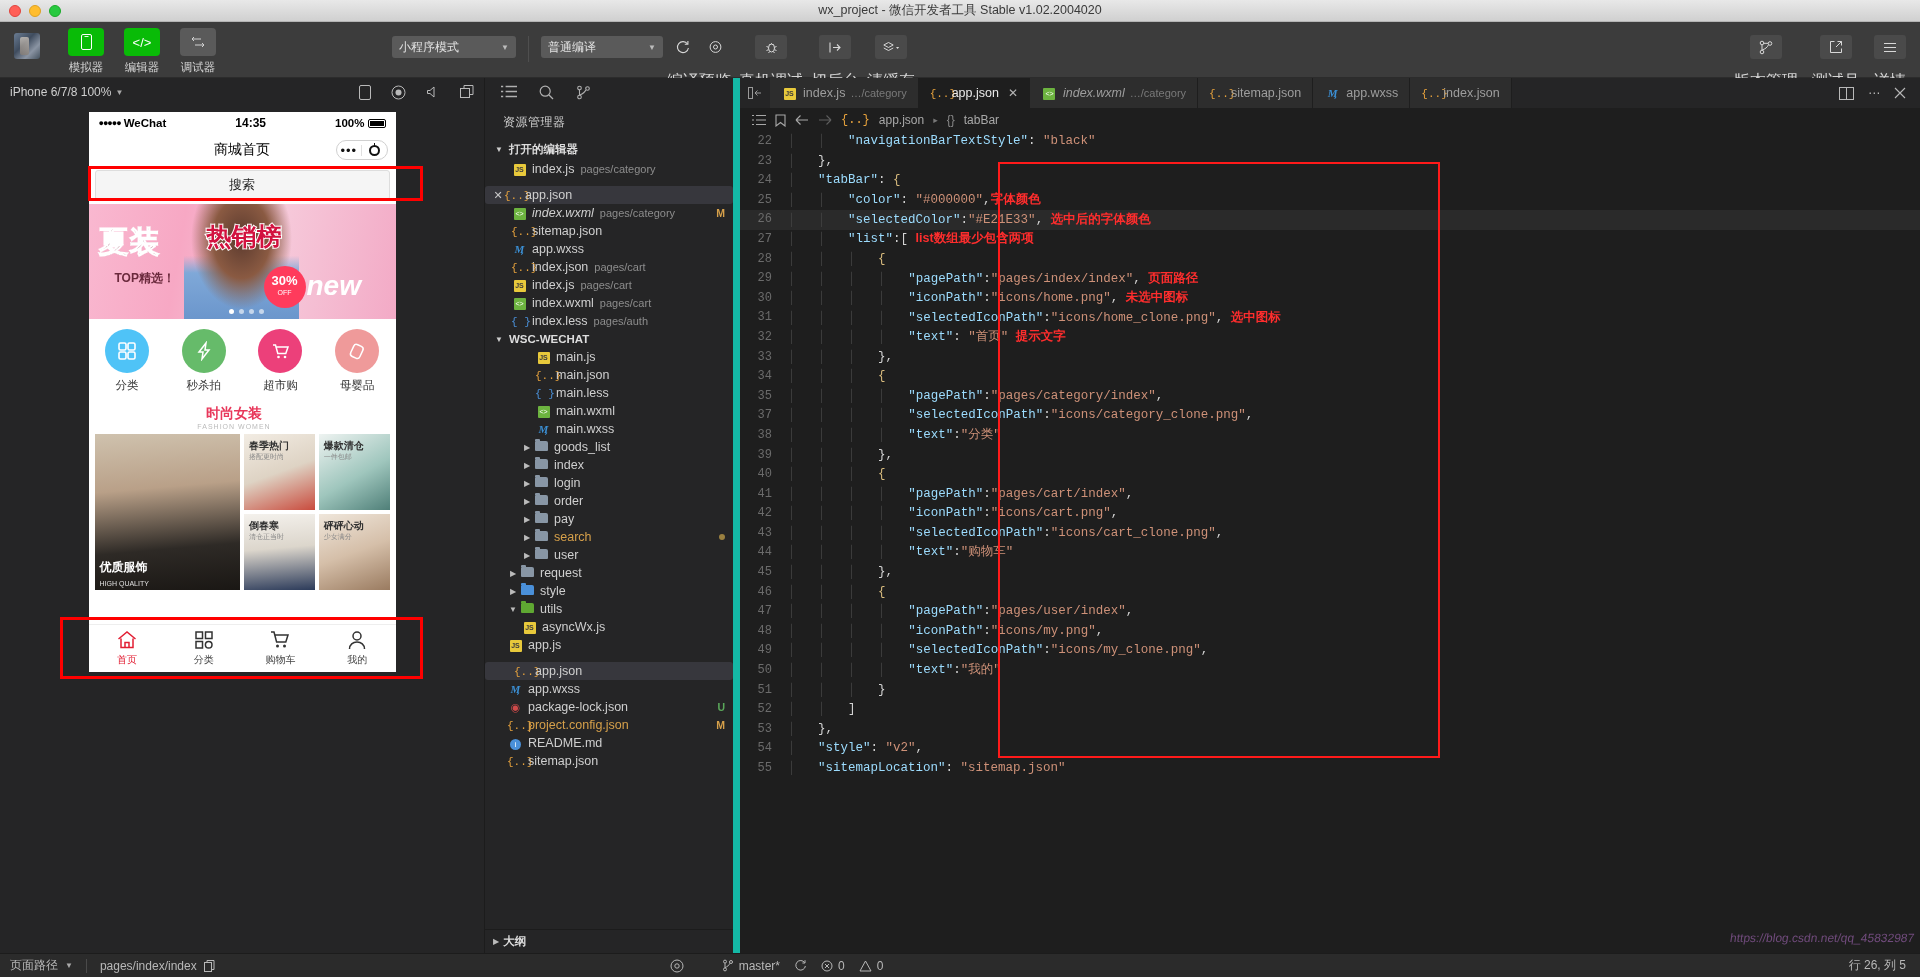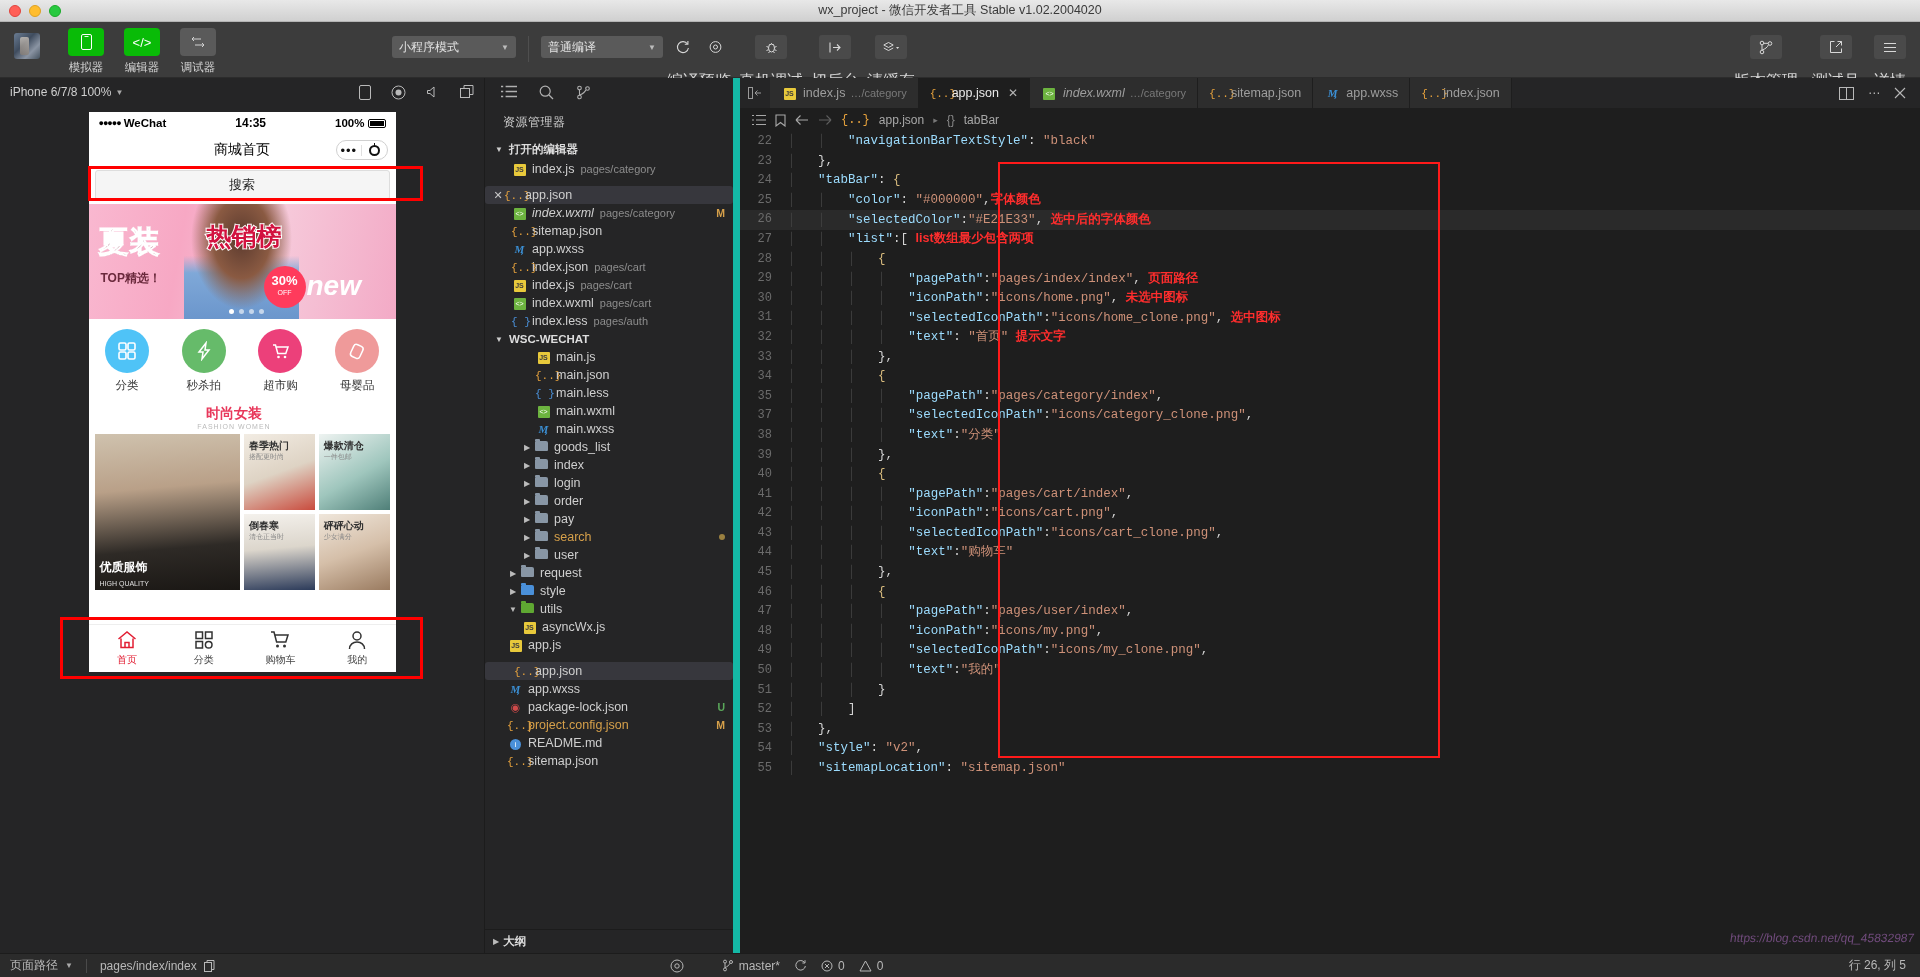--- a/index.html
+++ b/index.html
@@ -86,21 +86,21 @@
   .cap .ring{width:11px;height:11px;border:2px solid #111;border-radius:50%;position:relative;}
   .cap .ring:after{content:"";position:absolute;left:3px;top:-4px;width:1.5px;height:4px;background:#111;}
   .searchbar{height:30px;margin:4px 6px;border:1px solid #ddd;background:#f5f5f5;border-radius:3px;
     display:flex;align-items:center;justify-content:center;font-size:13px;color:#222;}
   .banner{height:115px;position:relative;overflow:hidden;
     background:linear-gradient(100deg,#f9b8d0 0%,#f7a8c4 30%,#f6c9da 60%,#f3aac6 100%);}
   .bn-t1{position:absolute;left:10px;top:18px;font-size:30px;font-weight:bold;color:#7b1f3a;
     -webkit-text-stroke:1px #fff;letter-spacing:1px;}
   .bn-t2{position:absolute;left:118px;top:16px;font-size:25px;font-weight:bold;color:#d2123f;
     -webkit-text-stroke:2px #fff;paint-order:stroke;}
-  .bn-t3{position:absolute;left:12px;top:66px;font-size:12px;color:#6b2a3d;font-weight:bold;}
+  .bn-t3{position:absolute;left:26px;top:66px;font-size:12px;color:#6b2a3d;font-weight:bold;}
   .bn-girl{position:absolute;left:95px;top:0;width:115px;height:115px;
     background:radial-gradient(ellipse at 50% 30%,#5b3a2e 0%,#8a5a42 35%,transparent 62%),
                linear-gradient(180deg,transparent 45%,#7fa8d8 60%,#6b96cc 100%);}
   .bn-badge{position:absolute;left:175px;top:62px;width:42px;height:42px;border-radius:50%;
     background:#ff3b5c;color:#fff;display:flex;flex-direction:column;align-items:center;justify-content:center;
     font-size:13px;font-weight:bold;line-height:12px;}
   .bn-badge span{font-size:7px;font-weight:normal;}
   .bn-new{position:absolute;left:218px;top:66px;font-size:28px;font-weight:bold;color:#fff;font-style:italic;}
   .bn-dots{position:absolute;left:140px;bottom:5px;display:flex;gap:5px;}
   .bn-dots i{width:5px;height:5px;border-radius:50%;background:#fff;opacity:.6;display:block;}

